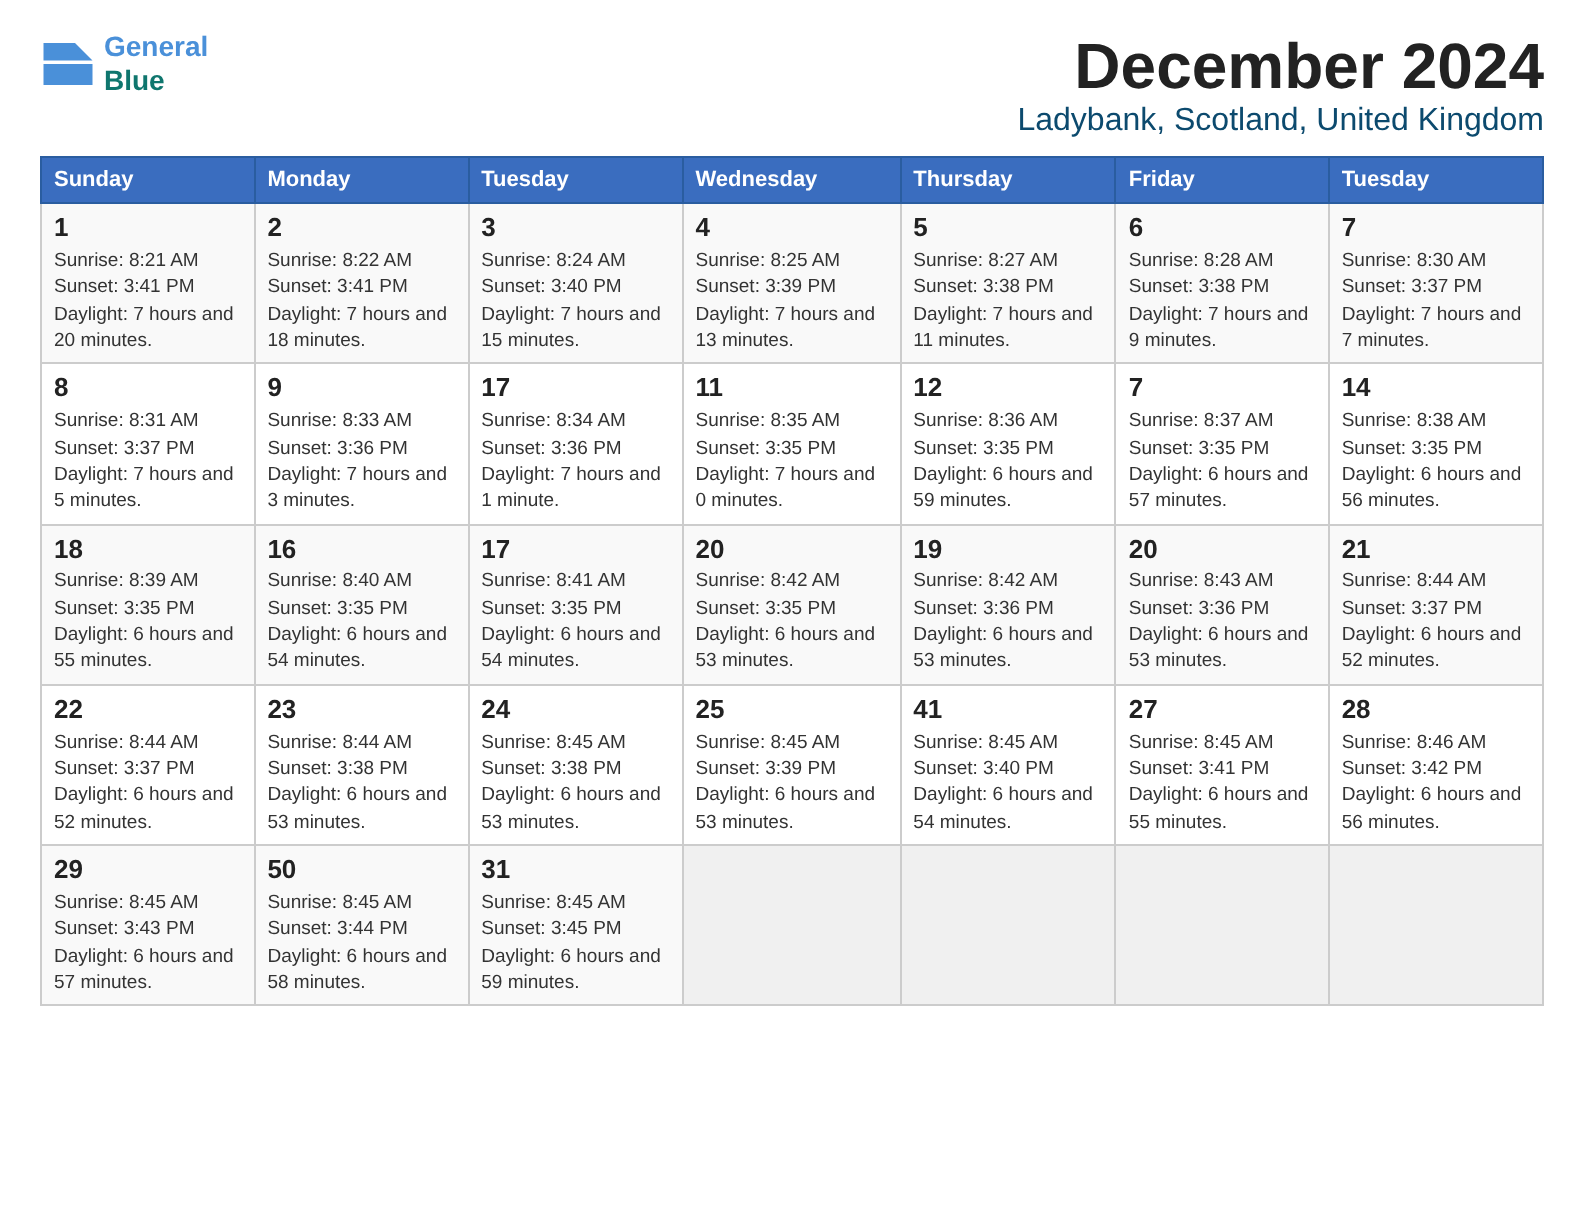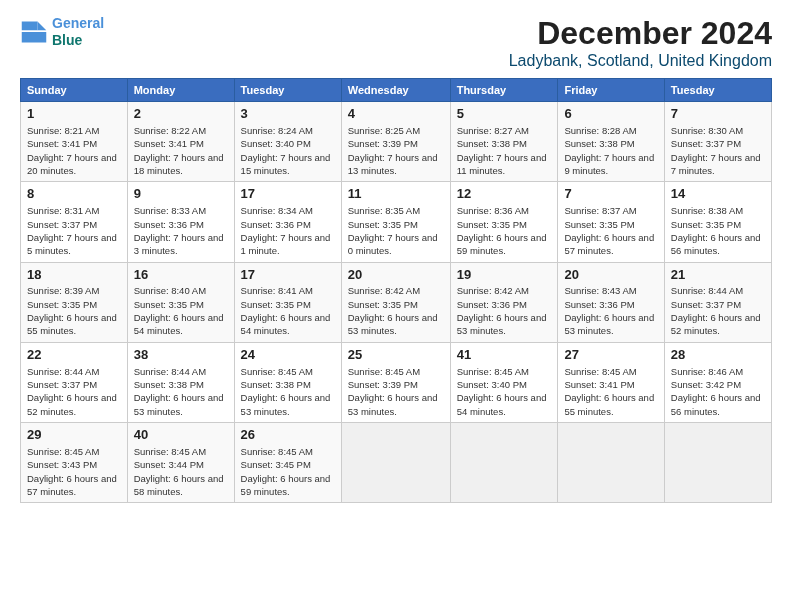--- a/index.html
+++ b/index.html
@@ -216,21 +216,21 @@
         <span class="day-num">21</span>
         <span class="day-detail">Sunrise: 8:44 AM<br>Sunset: 3:37 PM<br>Daylight: 6 hours and 52 minutes.</span>
       </td>
         </tr>
         <tr>
           <td>
         <span class="day-num">22</span>
         <span class="day-detail">Sunrise: 8:44 AM<br>Sunset: 3:37 PM<br>Daylight: 6 hours and 52 minutes.</span>
       </td>
           <td>
-        <span class="day-num">38</span>
+        <span class="day-num">23</span>
         <span class="day-detail">Sunrise: 8:44 AM<br>Sunset: 3:38 PM<br>Daylight: 6 hours and 53 minutes.</span>
       </td>
           <td>
         <span class="day-num">24</span>
         <span class="day-detail">Sunrise: 8:45 AM<br>Sunset: 3:38 PM<br>Daylight: 6 hours and 53 minutes.</span>
       </td>
           <td>
         <span class="day-num">25</span>
         <span class="day-detail">Sunrise: 8:45 AM<br>Sunset: 3:39 PM<br>Daylight: 6 hours and 53 minutes.</span>
       </td>
@@ -246,25 +246,25 @@
         <span class="day-num">28</span>
         <span class="day-detail">Sunrise: 8:46 AM<br>Sunset: 3:42 PM<br>Daylight: 6 hours and 56 minutes.</span>
       </td>
         </tr>
         <tr>
           <td>
         <span class="day-num">29</span>
         <span class="day-detail">Sunrise: 8:45 AM<br>Sunset: 3:43 PM<br>Daylight: 6 hours and 57 minutes.</span>
       </td>
           <td>
-        <span class="day-num">40</span>
+        <span class="day-num">50</span>
         <span class="day-detail">Sunrise: 8:45 AM<br>Sunset: 3:44 PM<br>Daylight: 6 hours and 58 minutes.</span>
       </td>
           <td>
-        <span class="day-num">26</span>
+        <span class="day-num">31</span>
         <span class="day-detail">Sunrise: 8:45 AM<br>Sunset: 3:45 PM<br>Daylight: 6 hours and 59 minutes.</span>
       </td>
           <td class="empty"></td>
           <td class="empty"></td>
           <td class="empty"></td>
           <td class="empty"></td>
         </tr>
       </tbody>
   </table>
 </div>

